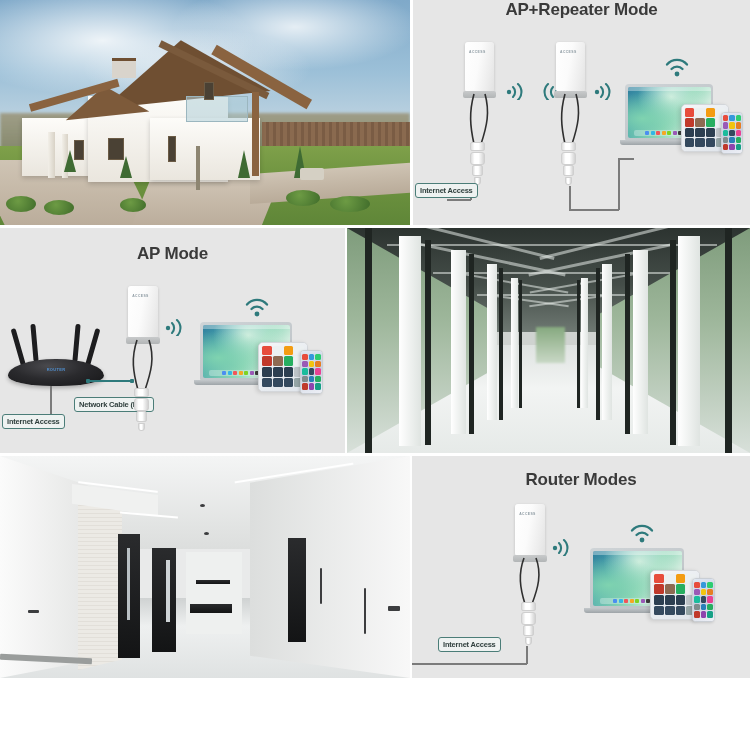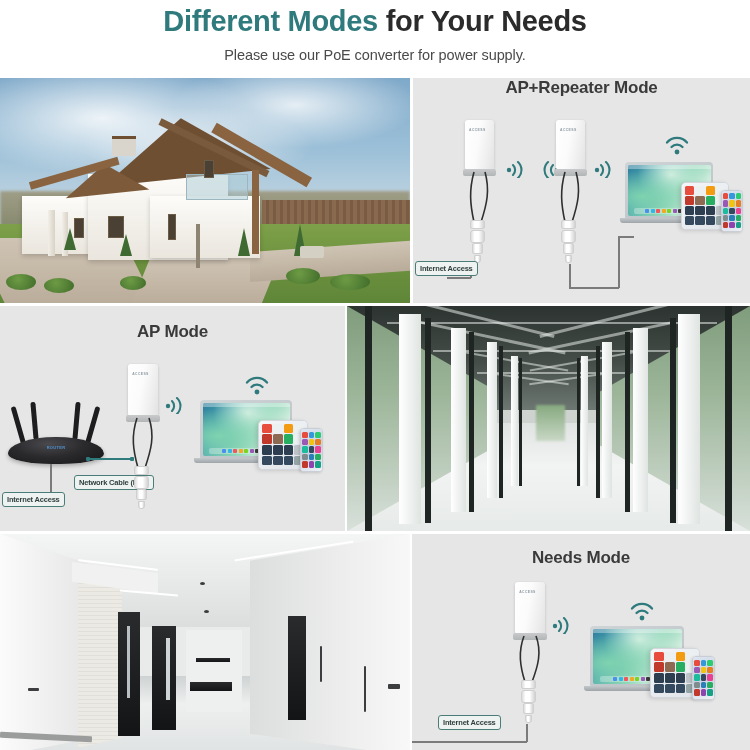--- a/index.html
+++ b/index.html
@@ -244,26 +244,20 @@
     position:absolute;
     background:repeating-linear-gradient(180deg,#eceae5 0 3px,#e2dfd9 3px 4px);
   }
   .handle { position:absolute; background:#3c3d3f; border-radius:1px; }
 </style>
 </head>
 <body>
 
 <div class="page">
 
-  <div class="header">
-    <div class="title">
-      <span class="teal">Different Modes</span><span class="dark"> for Your Needs</span>
-    </div>
-    <div class="subtitle">Please use our PoE converter for power supply.</div>
-  </div>
 
   <div class="row row1">
 
     <div class="cell" style="width:410px;height:225px;">
       <div class="photo">
         <div class="sky"></div>
         <div class="treeline"></div>
         <div class="fence"></div>
         <div class="lawn"></div>
 
@@ -647,21 +641,21 @@
         <div class="downlight" style="left:200px;top:48px;"></div>
         <div class="downlight" style="left:204px;top:76px;"></div>
         <div class="handle" style="left:28px;top:154px;width:11px;height:3px;"></div>
         <div class="handle" style="left:0;top:200px;width:92px;height:6px;background:#9a9d9c;transform:rotate(3deg);"></div>
       </div>
     </div>
 
     <div class="cell" style="width:2px;height:222px;background:#fff;"></div>
 
     <div class="cell diagram" style="width:338px;height:222px;">
-      <div class="mode-title" style="top:14px;">Needs Mode</div>
+      <div class="mode-title" style="top:14px;">Router Modes</div>
 
       <div class="ap" style="left:103px;top:48px;width:30px;height:52px;">
         <div class="ap-body">
           <div class="ap-logo">ACCESS</div>
           <div class="ap-base"></div>
         </div>
       </div>
       <svg class="cable-svg" style="left:103px;top:102px;width:36px;height:48px;">
         <path d="M9,0 C3,16 5,30 10,46" stroke="#2f2f2f" stroke-width="1.6" fill="none"></path>
         <path d="M21,0 C27,16 23,30 17,46" stroke="#2f2f2f" stroke-width="1.6" fill="none"></path>

